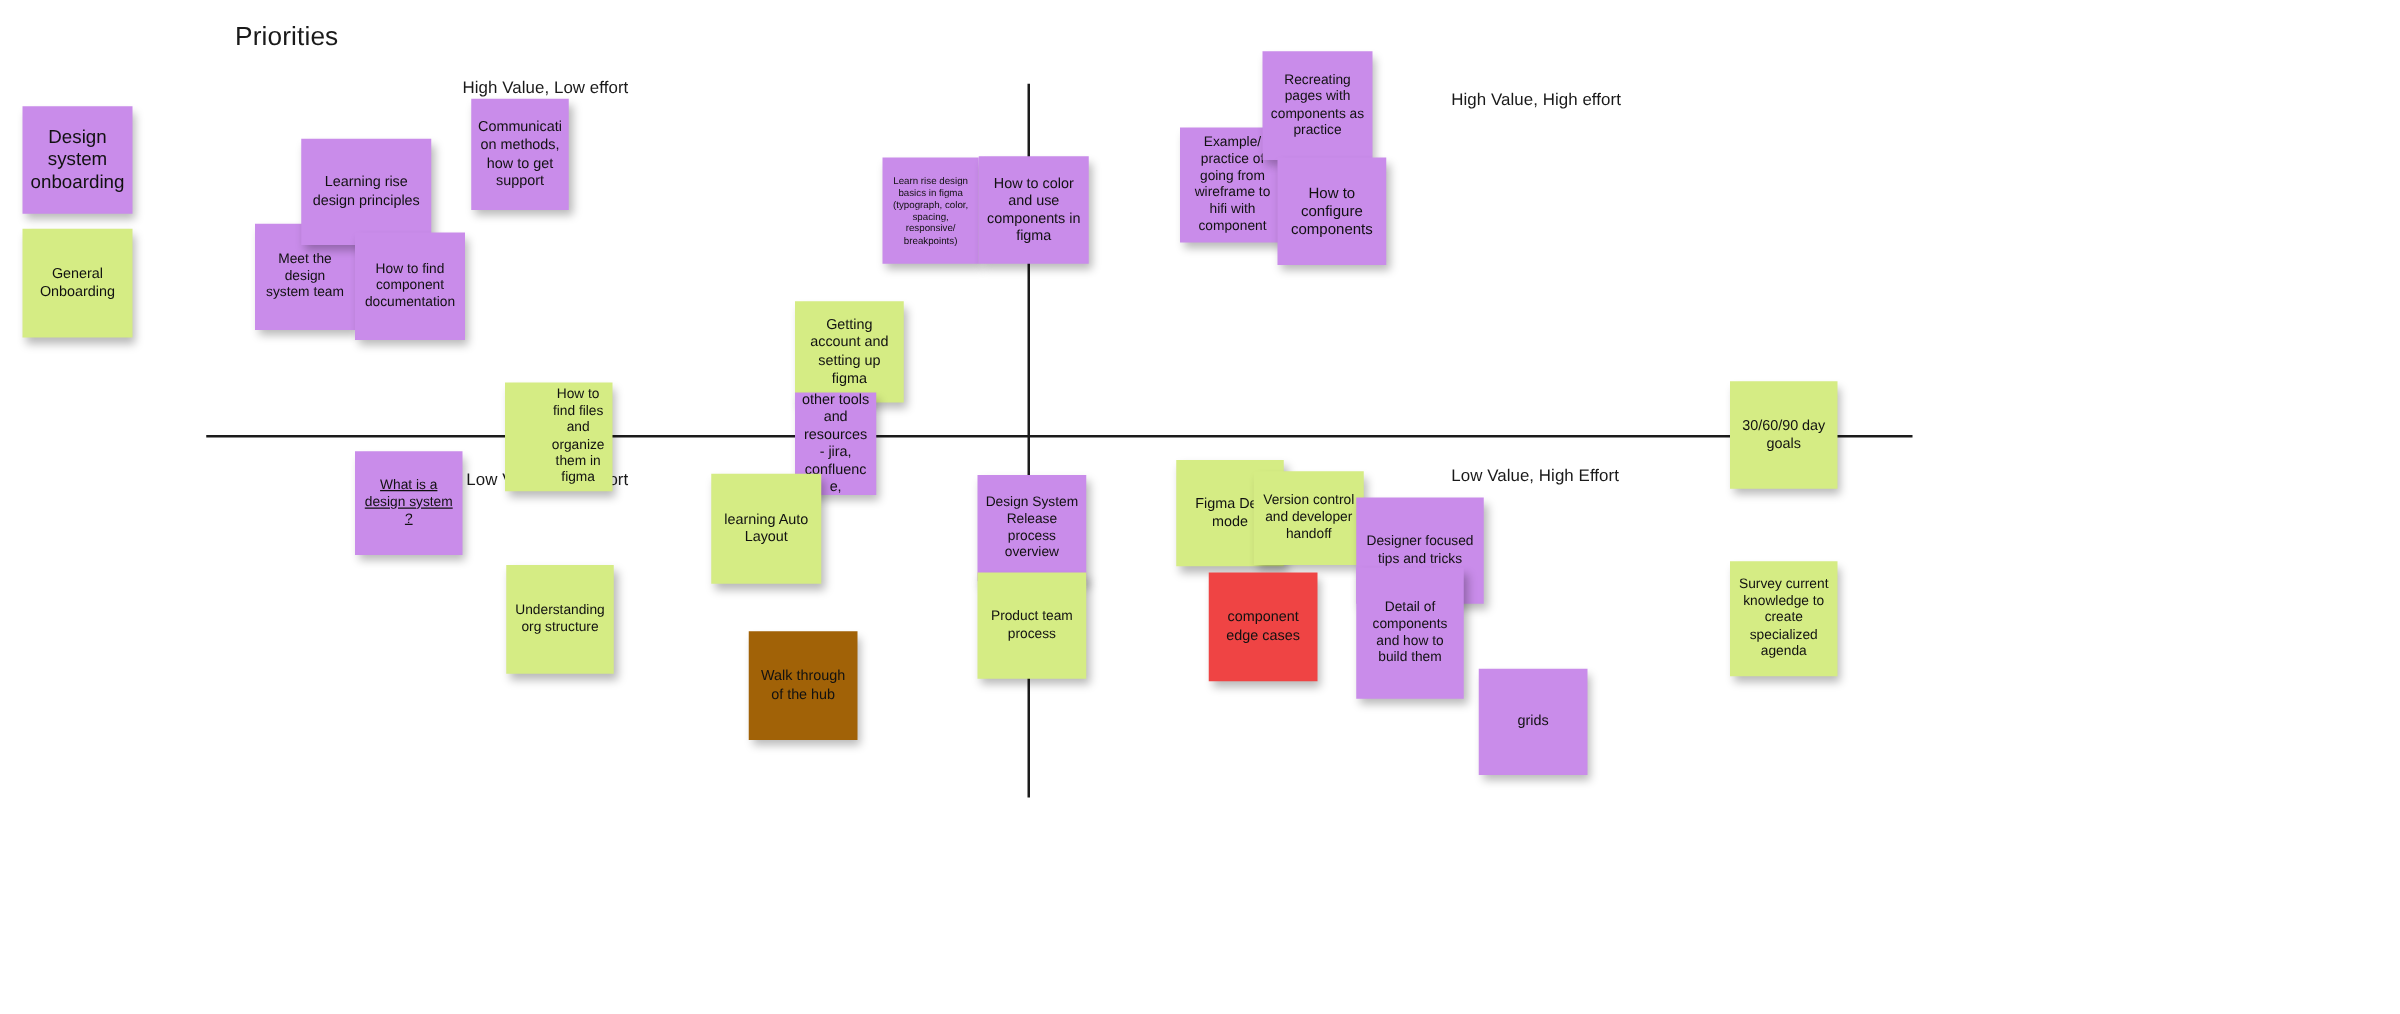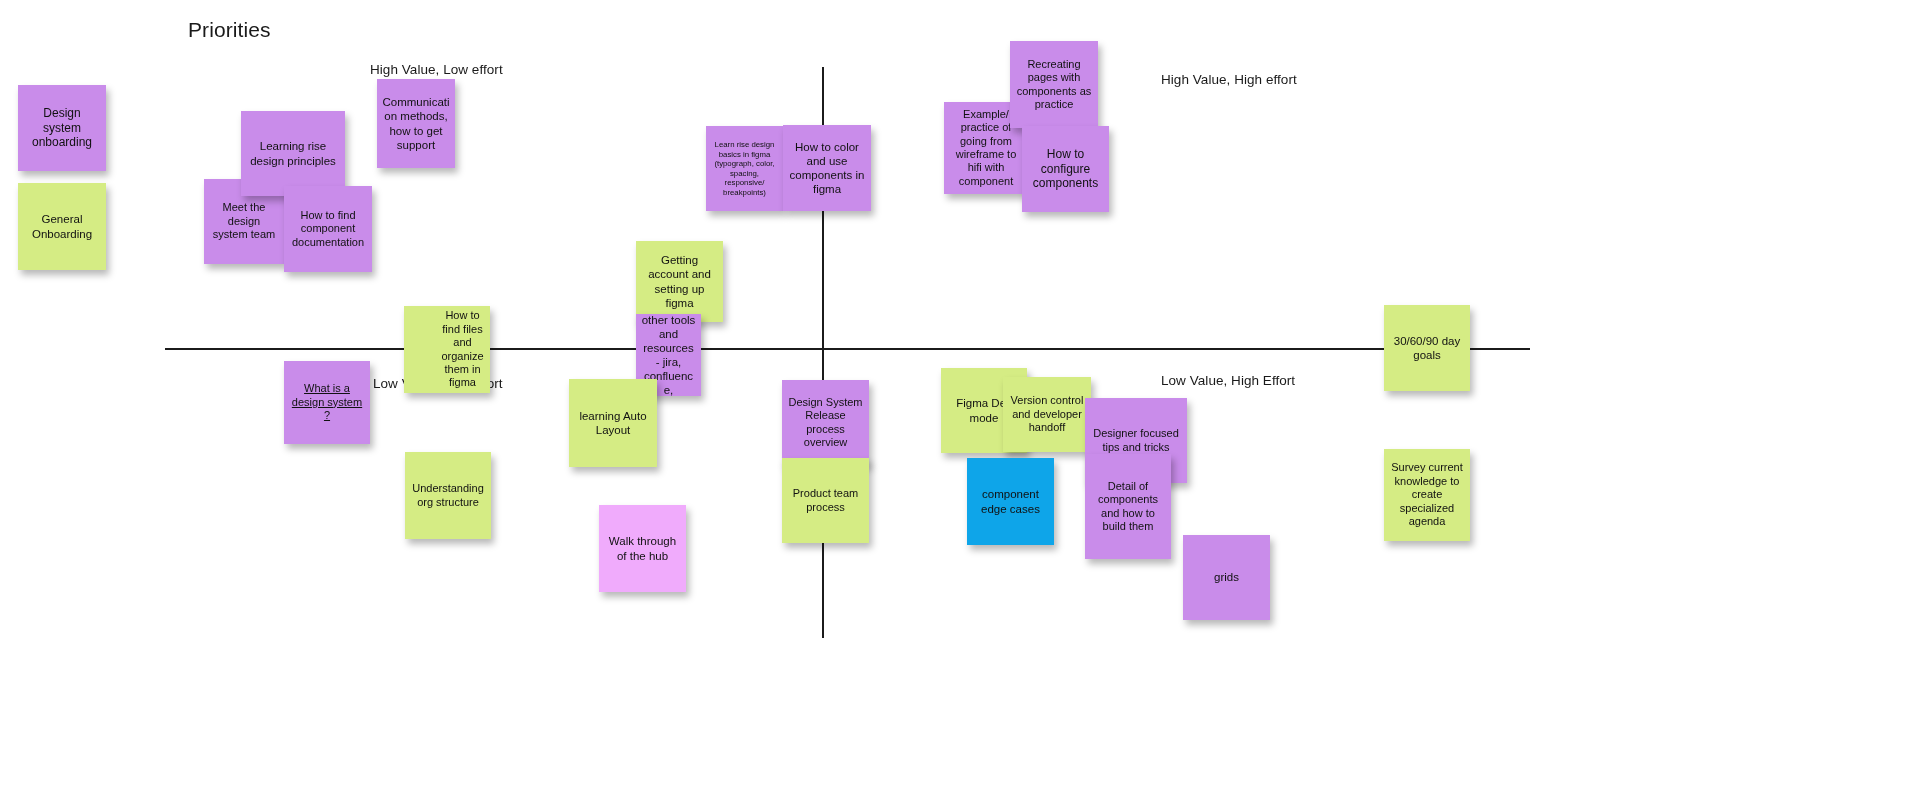--- a/index.html
+++ b/index.html
@@ -76,21 +76,21 @@
   <div class="axis axis-v" style="left: 822px; top: 67px; height: 571px; background: rgb(27, 27, 27);"></div>
 
   <div id="quad-labels">
       <div class="quad-label" style="left: 370px; top: 62px;">High Value, Low effort</div>
       <div class="quad-label" style="left: 1161px; top: 72px;">High Value, High effort</div>
       <div class="quad-label" style="left: 373px; top: 376px;">Low Value, Low effort</div>
       <div class="quad-label" style="left: 1161px; top: 373px;">Low Value, High Effort</div>
     </div>
 
   <div id="notes-layer">
-      <div class="note purple" style="left: 18px; top: 85px; width: 88px; height: 86px; font-size: 12px; background: rgb(201, 140, 234); z-index: 10;">
+      <div class="note purple" style="left: 18px; top: 85px; width: 88px; height: 86px; font-size: 15px; background: rgb(201, 140, 234); z-index: 10;">
         <span>Design system onboarding</span>
       </div>
       <div class="note green" style="left: 18px; top: 183px; width: 88px; height: 87px; font-size: 11.5px; background: rgb(213, 236, 132); z-index: 11;">
         <span>General Onboarding</span>
       </div>
       <div class="note purple" style="left: 204px; top: 179px; width: 80px; height: 85px; font-size: 11px; background: rgb(201, 140, 234); z-index: 12;">
         <span>Meet the design system team</span>
       </div>
       <div class="note purple" style="left: 241px; top: 111px; width: 104px; height: 85px; font-size: 11.5px; background: rgb(201, 140, 234); z-index: 13;">
         <span>Learning rise design principles</span>
@@ -112,21 +112,21 @@
       </div>
       <div class="note green" style="left: 636px; top: 241px; width: 87px; height: 81px; font-size: 11.5px; background: rgb(213, 236, 132); z-index: 19;">
         <span>Getting account and setting up figma</span>
       </div>
       <div class="note purple" style="left: 636px; top: 314px; width: 65px; height: 82px; font-size: 11.5px; background: rgb(201, 140, 234); z-index: 20;">
         <span>Intro to other tools and resources - jira, confluence, storybook</span>
       </div>
       <div class="note green" style="left: 569px; top: 379px; width: 88px; height: 88px; font-size: 11.5px; background: rgb(213, 236, 132); z-index: 21;">
         <span>learning Auto Layout</span>
       </div>
-      <div class="note green" style="left: 599px; top: 505px; width: 87px; height: 87px; font-size: 11.5px; background: #f0abfc; z-index: 22;">
+      <div class="note green" style="left: 599px; top: 505px; width: 87px; height: 87px; font-size: 11.5px; background: #a16207; z-index: 22;">
         <span>Walk through of the hub</span>
       </div>
       <div class="note purple" style="left: 706px; top: 126px; width: 77px; height: 85px; font-size: 7.8px; background: rgb(201, 140, 234); z-index: 23;">
         <span>Learn rise design basics in figma (typograph, color, spacing, responsive/ breakpoints)</span>
       </div>
       <div class="note purple" style="left: 783px; top: 125px; width: 88px; height: 86px; font-size: 11.5px; background: rgb(201, 140, 234); z-index: 24;">
         <span>How to color and use components in figma</span>
       </div>
       <div class="note purple" style="left: 782px; top: 380px; width: 87px; height: 85px; font-size: 11px; background: rgb(201, 140, 234); z-index: 25;">
         <span>Design System Release process overview</span>
@@ -142,21 +142,21 @@
       </div>
       <div class="note purple" style="left: 1022px; top: 126px; width: 87px; height: 86px; font-size: 12px; background: rgb(201, 140, 234); z-index: 29;">
         <span>How to configure components</span>
       </div>
       <div class="note green" style="left: 941px; top: 368px; width: 86px; height: 85px; font-size: 11.5px; background: rgb(213, 236, 132); z-index: 30;">
         <span>Figma Dev mode</span>
       </div>
       <div class="note green" style="left: 1003px; top: 377px; width: 88px; height: 75px; font-size: 11px; background: rgb(213, 236, 132); z-index: 31; align-items: center;">
         <span>Version control and developer handoff</span>
       </div>
-      <div class="note purple" style="left: 967px; top: 458px; width: 87px; height: 87px; font-size: 11.5px; background: #0ea5e9; z-index: 32;">
+      <div class="note purple" style="left: 967px; top: 458px; width: 87px; height: 87px; font-size: 11.5px; background: #ef4444; z-index: 32;">
         <span>component edge cases</span>
       </div>
       <div class="note purple" style="left: 1085px; top: 398px; width: 102px; height: 85px; font-size: 11px; background: rgb(201, 140, 234); z-index: 33;">
         <span>Designer focused tips and tricks</span>
       </div>
       <div class="note purple" style="left: 1085px; top: 454px; width: 86px; height: 105px; font-size: 11px; background: rgb(201, 140, 234); z-index: 34;">
         <span>Detail of components and how to build them</span>
       </div>
       <div class="note purple" style="left: 1183px; top: 535px; width: 87px; height: 85px; font-size: 11.5px; background: rgb(201, 140, 234); z-index: 35;">
         <span>grids</span>

